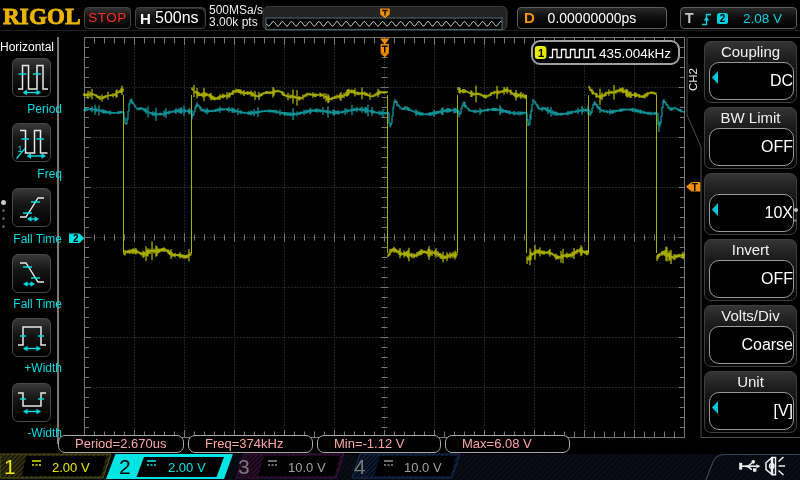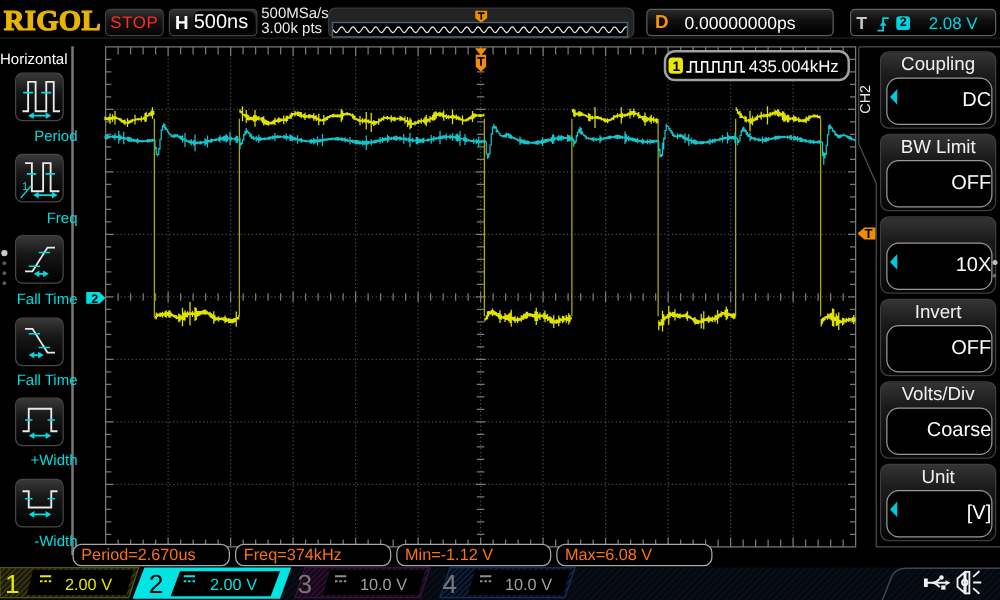--- a/index.html
+++ b/index.html
@@ -13,21 +13,21 @@
 .dpanel b{color:#f5930a;position:absolute;left:6px;top:0.5px;font-size:15px}
 .tpanel{position:absolute;left:680px;top:6.5px;width:117px;height:22px;border-radius:4px;background:linear-gradient(#2a2a2a,#0e0e0e 45%,#000);border:1px solid #5f5f5f}
 .tpanel .tt{position:absolute;left:4px;top:2.5px;color:#c8c8c8;font-weight:bold;font-size:14px}
 .tpanel .t2{position:absolute;left:36px;top:5px;width:11px;height:11.5px;background:#00d2e4;border-radius:2.5px;color:#000;font-weight:bold;font-size:10px;text-align:center;line-height:11.5px}
 .tpanel .tv{position:absolute;left:62px;top:3.5px;color:#00d2e4;font-size:13.5px}
 .lbtn{position:absolute;left:12px;width:39px;height:39px;border-radius:6px;background:linear-gradient(#383838,#161616 40%,#000);border:1px solid #484848;display:flex;align-items:center;justify-content:center}
 .llab{position:absolute;left:0px;width:62px;color:#00dce0;font-size:12px;text-align:right}
 .ritem{position:absolute;left:704px;width:93px;height:62px;border-radius:7px;background:linear-gradient(#343434,#1a1a1a 32%,#060606);border:1px solid #3e3e3e}
 .rhdr{margin-top:1px;text-align:center;color:#f0f0f0;font-size:15px}
 .rval{position:absolute;left:4px;top:20px;width:85px;height:38px;background:#000;border:1px solid #989898;border-radius:10px;color:#fff;font-size:16px;text-align:right;line-height:35px}
-.mbox{position:absolute;top:435px;height:17.5px;background:#000;border:1px solid #a8a8a8;border-radius:7px;color:#f97316;font-size:13px;line-height:15.5px;padding-left:6px}
+.mbox{position:absolute;top:435px;height:17.5px;background:#000;border:1px solid #a8a8a8;border-radius:7px;color:#fca5a5;font-size:13px;line-height:15.5px;padding-left:16px}
 </style></head>
 <body>
 <div id="scr">
 <div style="position:absolute;left:0;top:30px;width:800px;height:1px;background:#1f1f1f"></div>
 <svg width="800" height="480" viewBox="0 0 800 480" style="position:absolute;left:0;top:0">
       <line x1="134.5" y1="37.5" x2="134.5" y2="437.5" stroke="#494949" stroke-width="1" stroke-dasharray="1 2"></line>
       <line x1="184.5" y1="37.5" x2="184.5" y2="437.5" stroke="#494949" stroke-width="1" stroke-dasharray="1 2"></line>
       <line x1="234.5" y1="37.5" x2="234.5" y2="437.5" stroke="#494949" stroke-width="1" stroke-dasharray="1 2"></line>
       <line x1="284.5" y1="37.5" x2="284.5" y2="437.5" stroke="#494949" stroke-width="1" stroke-dasharray="1 2"></line>
       <line x1="334.5" y1="37.5" x2="334.5" y2="437.5" stroke="#494949" stroke-width="1" stroke-dasharray="1 2"></line>

